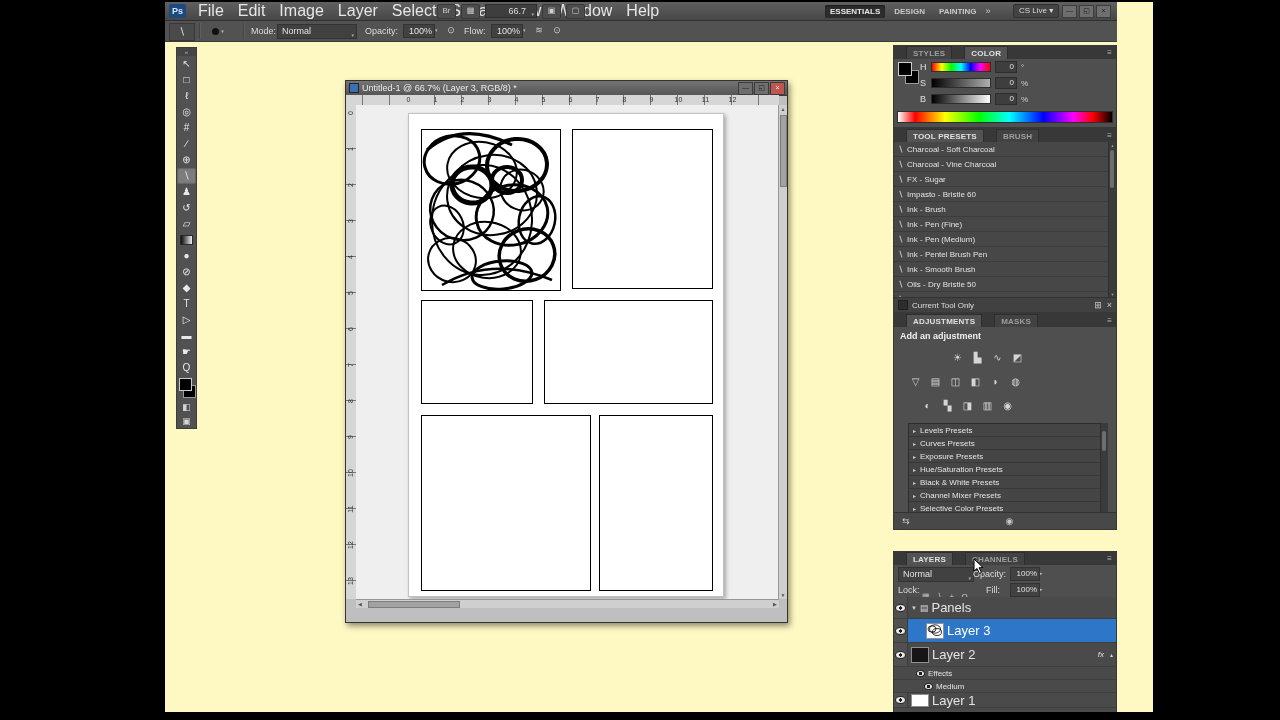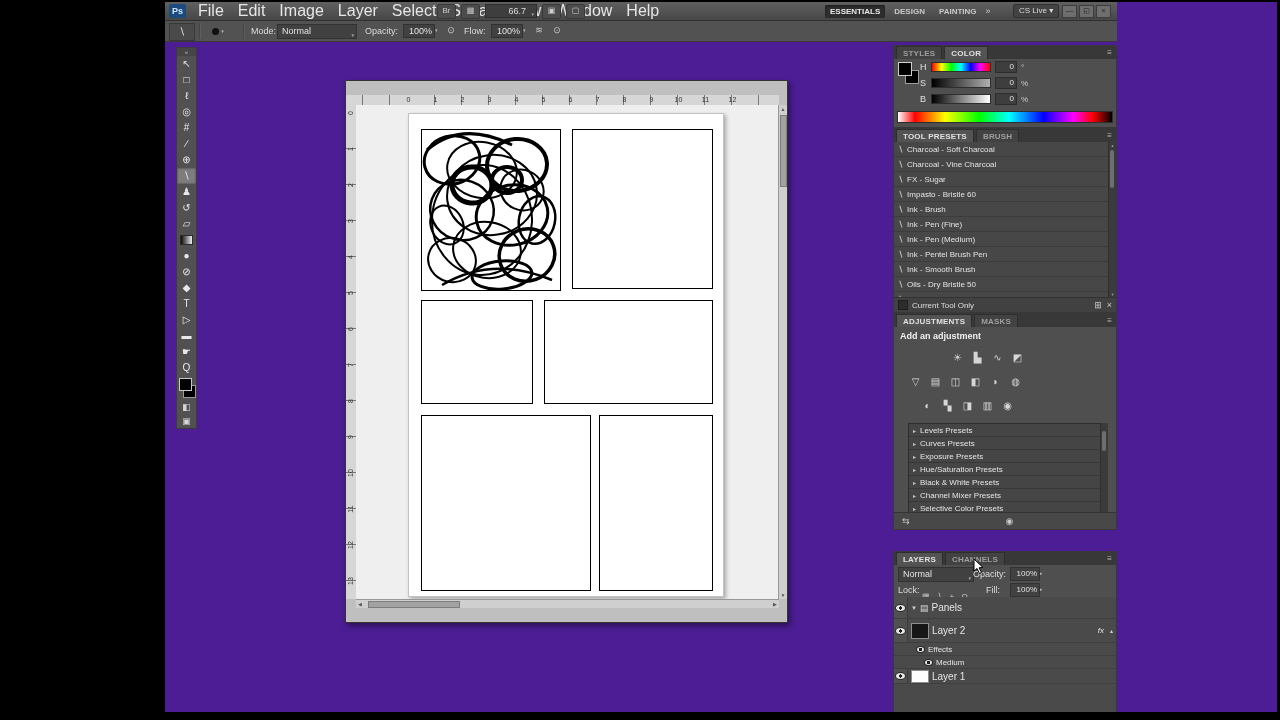--- a/index.html
+++ b/index.html
@@ -1,18 +1,18 @@
 <!DOCTYPE html>
 <html><head>
 <meta charset="utf-8">
 <style>
   html,body{margin:0;padding:0}
   body{width:1280px;height:720px;background:#000;position:relative;overflow:hidden;
        font-family:"Liberation Sans",sans-serif;-webkit-font-smoothing:antialiased}
-  #app{position:absolute;left:165px;top:2px;width:1112px;height:710px;background:#4c1d95;overflow:hidden}
+  #app{position:absolute;left:165px;top:2px;width:988px;height:710px;background:#fef9c3;overflow:hidden}
 
   
   #menubar{position:absolute;left:0;top:0;width:952px;height:18px;
            background:linear-gradient(#606060,#474747);border-bottom:1px solid #303030}
   #pslogo{position:absolute;left:4px;top:2px;width:17px;height:14px;background:#1d4a7c;color:#cfe4ff;
           font-size:9px;font-weight:bold;text-align:center;line-height:14px;border-radius:2px}
   #menus{position:absolute;left:26px;top:0;height:18px;display:flex}
   .menu-item{padding:0 7px;font-size:16px;color:#e6e6e6;line-height:18px}
   #appbar{position:absolute;left:272px;top:2px;height:14px;display:flex;gap:5px;align-items:center}
   .appbar-btn{width:17px;height:13px;background:#4c4c4c;border:1px solid #393939;border-radius:2px;
@@ -99,21 +99,21 @@
                line-height:10px;text-align:center;margin-left:4px}
   #status-doc{font-size:8px;color:#222;margin-left:24px}
   #status-flyout{width:9px;height:9px;background:#c4c4c4;border:1px solid #8c8c8c;font-size:5px;color:#444;
                  text-align:center;line-height:8px;margin-left:16px}
 
   
   #panels{position:absolute;left:728px;top:43px;width:224px;height:667px}
   .panel{position:absolute;left:0;width:224px;background:#4f4f4f;border:1px solid #383838;box-sizing:border-box}
   .ptabs{height:13px;background:#383838;display:flex;align-items:flex-end}
   .ptab{font-size:8px;font-weight:bold;color:#9e9e9e;background:#424242;padding:2px 6px 1px 6px;
-        border:1px solid #2e2e2e;border-bottom:none;margin-left:2px;letter-spacing:.2px}
+        border:1px solid #2e2e2e;border-bottom:none;margin-left:12px;letter-spacing:.2px}
   .ptab.active{background:#535353;color:#e0e0e0}
   .pmenu{margin-left:auto;color:#b5b5b5;font-size:8px;padding:0 4px;line-height:13px}
 
   
   .slider-row{position:absolute;left:26px;height:12px;display:flex;align-items:center;gap:4px}
   .slider-label{font-size:9px;color:#e0e0e0;width:7px}
   .slider-track{width:58px;height:8px;border:1px solid #2e2e2e}
   .slider-val{width:18px;height:10px;background:#3e3e3e;border:1px solid #2d2d2d;color:#e0e0e0;
               font-size:8px;text-align:right;line-height:10px;padding-right:2px}
   .slider-suffix{font-size:8px;color:#cfcfcf}
@@ -162,21 +162,21 @@
   .eyebox{width:13px;align-self:stretch;background:#505050;border-right:1px solid #3c3c3c;
           display:flex;align-items:center;justify-content:center;flex:none}
   .eye{display:inline-block;width:9px;height:6px;border-radius:50%;
        background:radial-gradient(circle,#1d1d1d 0 1.6px,#e6e6e6 1.7px);border:1px solid #2a2a2a}
   .eye.small{width:7px;height:5px}
   .rowbody{flex:1;display:flex;align-items:center;align-self:stretch;gap:3px;padding-left:3px;min-width:0}
   .lrow.sel .rowbody{background:#2e76c8}
   .tri-exp{font-size:6px;color:#d0d0d0}
   .lthumb{width:16px;height:14px;background:#fff;border:1px solid #8f8f8f;flex:none}
   .lthumb.dark{background:#161616}
-  .lname{font-size:10px;color:#e4e4e4;white-space:nowrap}
+  .lname{font-size:13px;color:#e4e4e4;white-space:nowrap}
   .lrow.sel .lname{color:#fff}
   .folder-ic{font-size:9px;color:#d8d8d8}
   .fxtag{margin-left:auto;margin-right:3px;font-size:8px;font-style:italic;color:#e0e0e0}
   .fxarr{font-size:6px;color:#cfcfcf;margin-right:3px}
   #layer-footer{position:absolute;left:0;right:0;bottom:0;height:10px;background:#474747;border-top:1px solid #333;
                 display:flex;align-items:center;justify-content:flex-end;gap:6px;padding-right:6px}
   #layer-footer .mini-icon{font-size:8px;line-height:9px}
 
   
   #cursor{position:absolute;left:973px;top:558px;z-index:99}
@@ -350,20 +350,29 @@
     </div>
     <div class="tool-extra">
         <span>◧</span>
       </div>
     <div class="tool-extra">
         <span>▣</span>
       </div>
   </div>
 
   <div id="docwin">
+    <div id="doctitle">
+      <span id="docicon"></span>
+      <span class="ttl">Untitled-1 @ 66.7% (Layer 3, RGB/8) *</span>
+      <span id="docbtns">
+        <span class="docbtn">—</span>
+        <span class="docbtn">◱</span>
+        <span class="docbtn close">×</span>
+      </span>
+    </div>
     <div id="rulercorner"></div>
     <div id="hruler">
       <div id="hnums">
 
           <span class="hrnum">0</span>
 
           <span class="hrnum">1</span>
 
           <span class="hrnum">2</span>
 
@@ -708,20 +717,37 @@
               <i class="eye"></i>
             </span>
           <span class="rowbody">
             <span class="tri-exp">▼</span>
             <span class="folder-ic">▤</span>
             <span class="lname">Panels</span>
           </span>
         </div>
 
 
+        <div class="lrow sel" style="height:23px">
+          <span class="eyebox">
+              <i class="eye"></i>
+            </span>
+          <span class="rowbody" style="padding-left:18px">
+            <span class="lthumb">
+              <svg width="16" height="14" viewBox="0 0 16 14" style="display:block">
+                  <g fill="none" stroke="#000" stroke-width="0.8">
+                    <ellipse cx="5" cy="5" rx="4" ry="3.2"></ellipse>
+                    <ellipse cx="10" cy="8" rx="4.5" ry="3.5"></ellipse>
+                    <ellipse cx="8" cy="5" rx="5.5" ry="4.2"></ellipse>
+                  </g>
+                </svg>
+            </span>
+            <span class="lname">Layer 3</span>
+          </span>
+        </div>
 
         <div class="lrow" style="height:23px">
           <span class="eyebox">
               <i class="eye"></i>
             </span>
           <span class="rowbody">
             <span class="lthumb dark"></span>
             <span class="lname">Layer 2</span>
             <span class="fxtag">fx</span>
             <span class="fxarr">▴</span>

